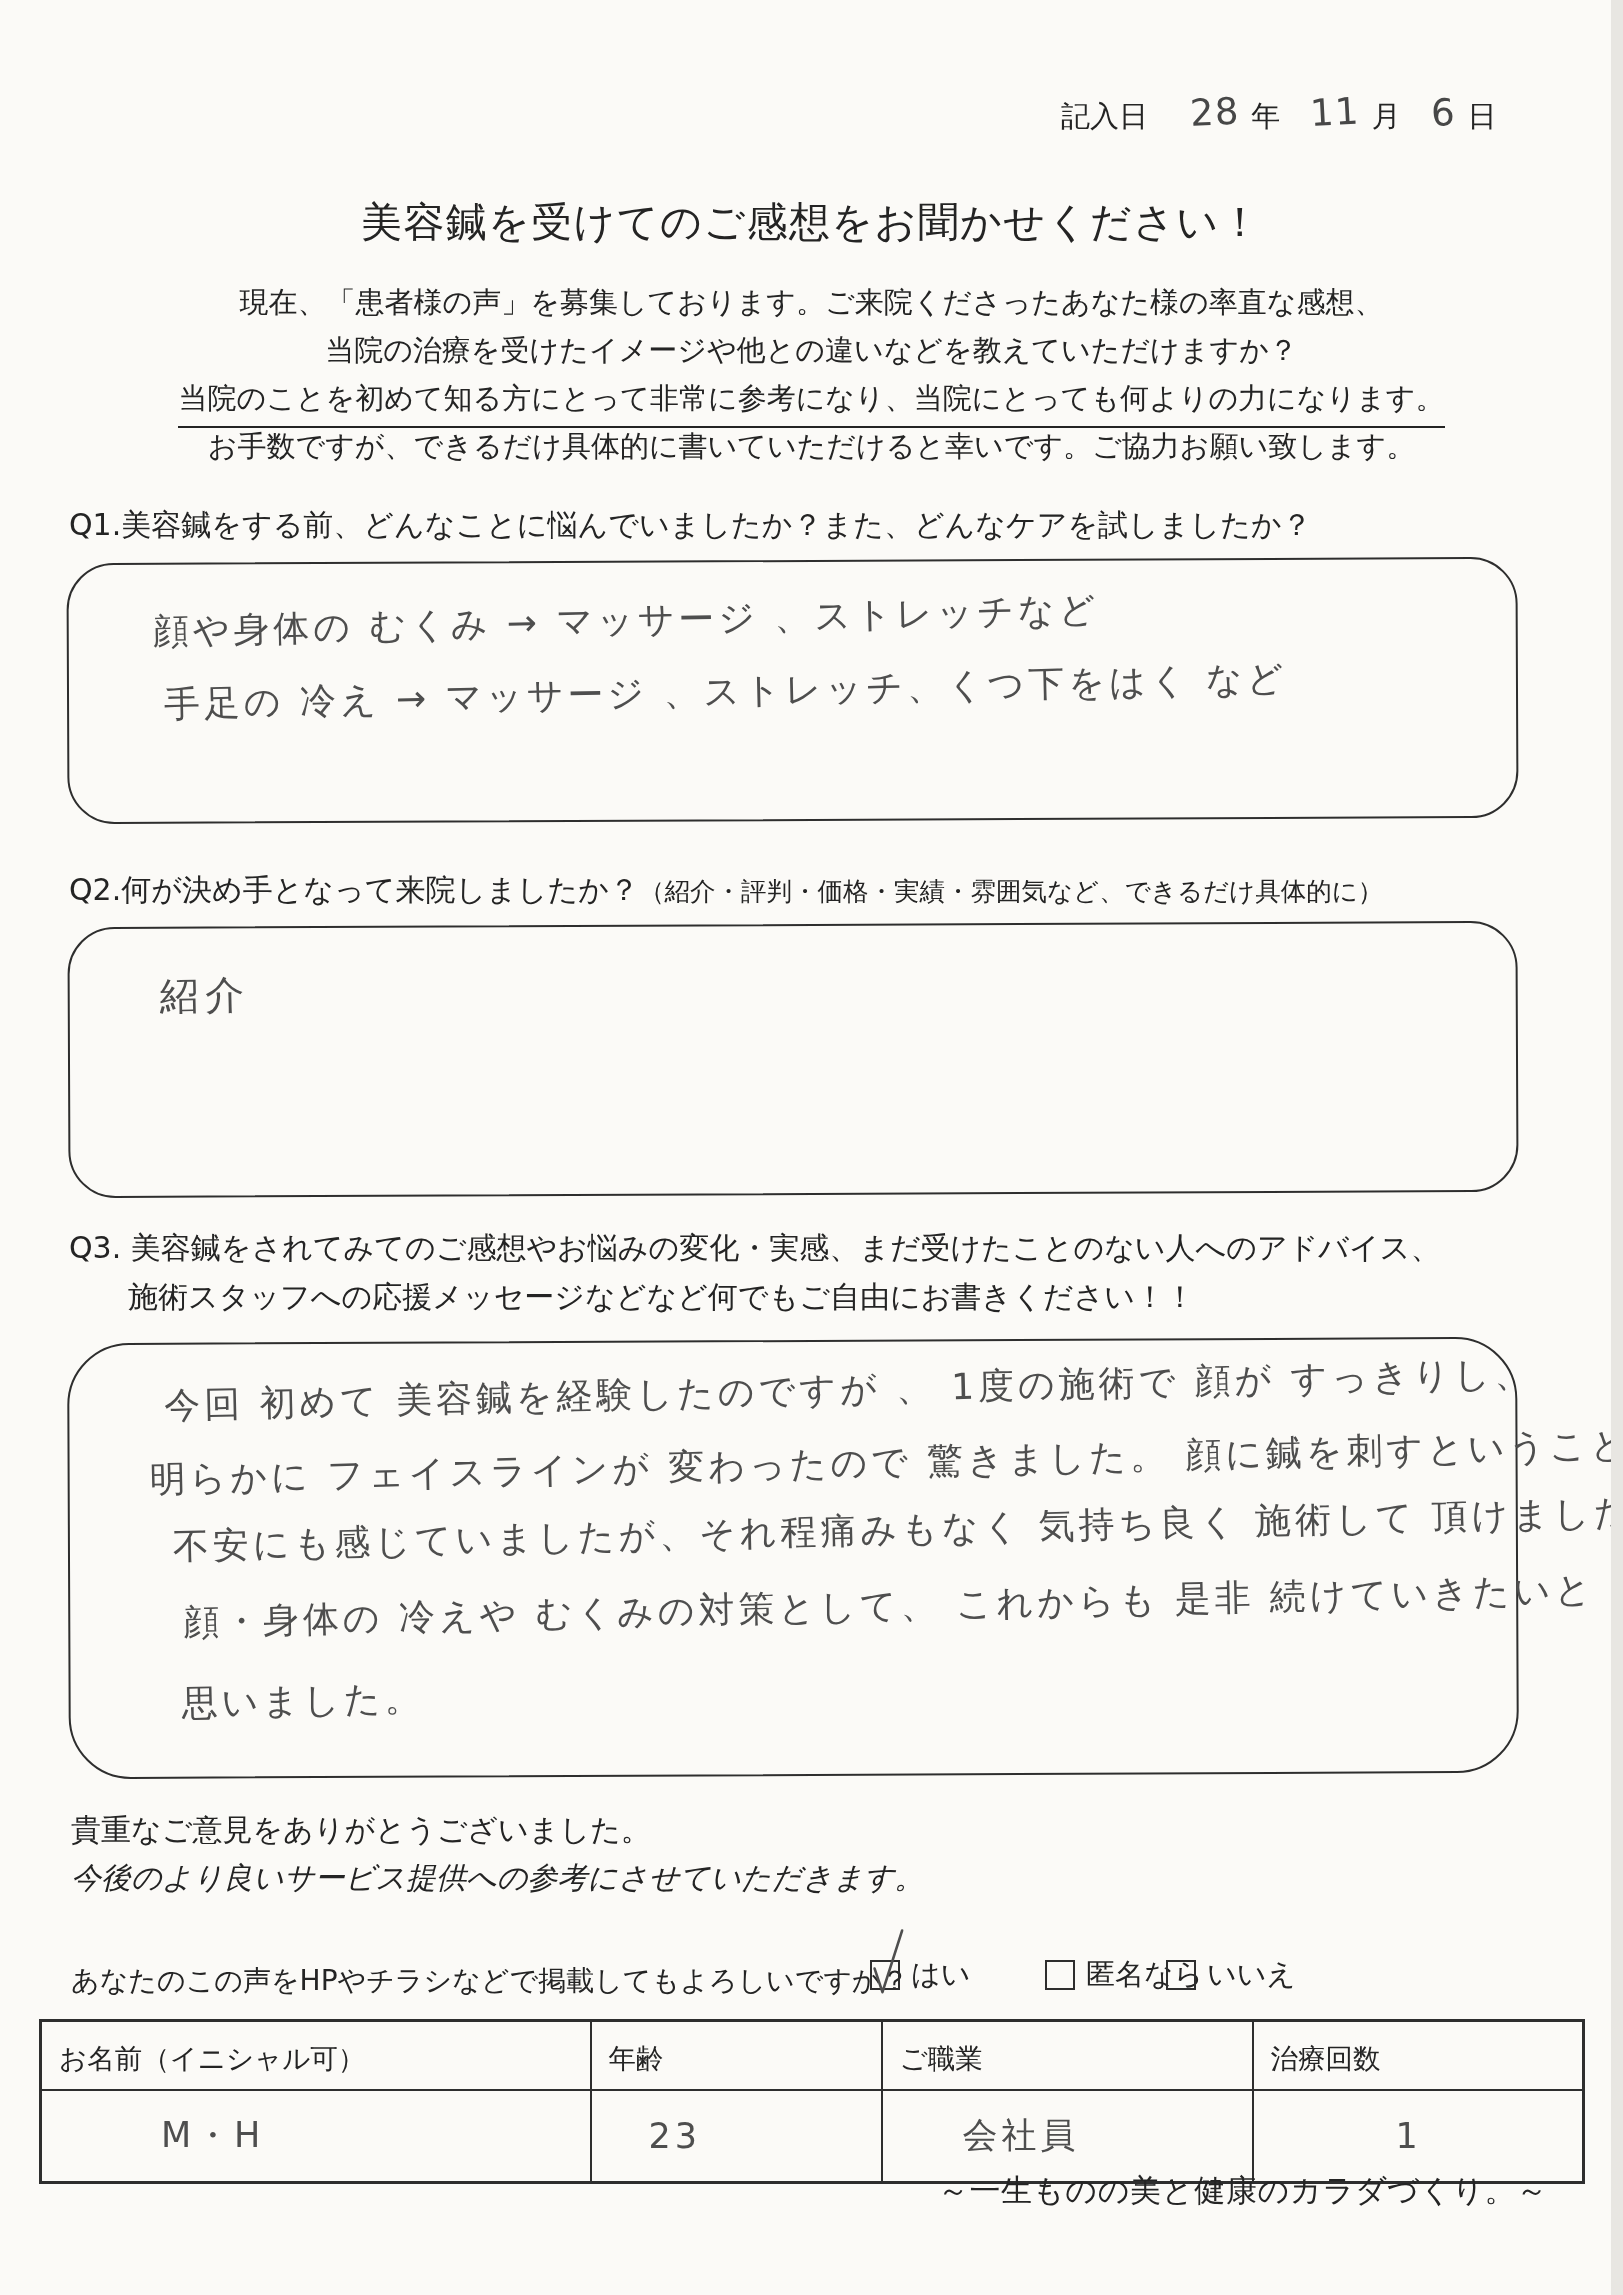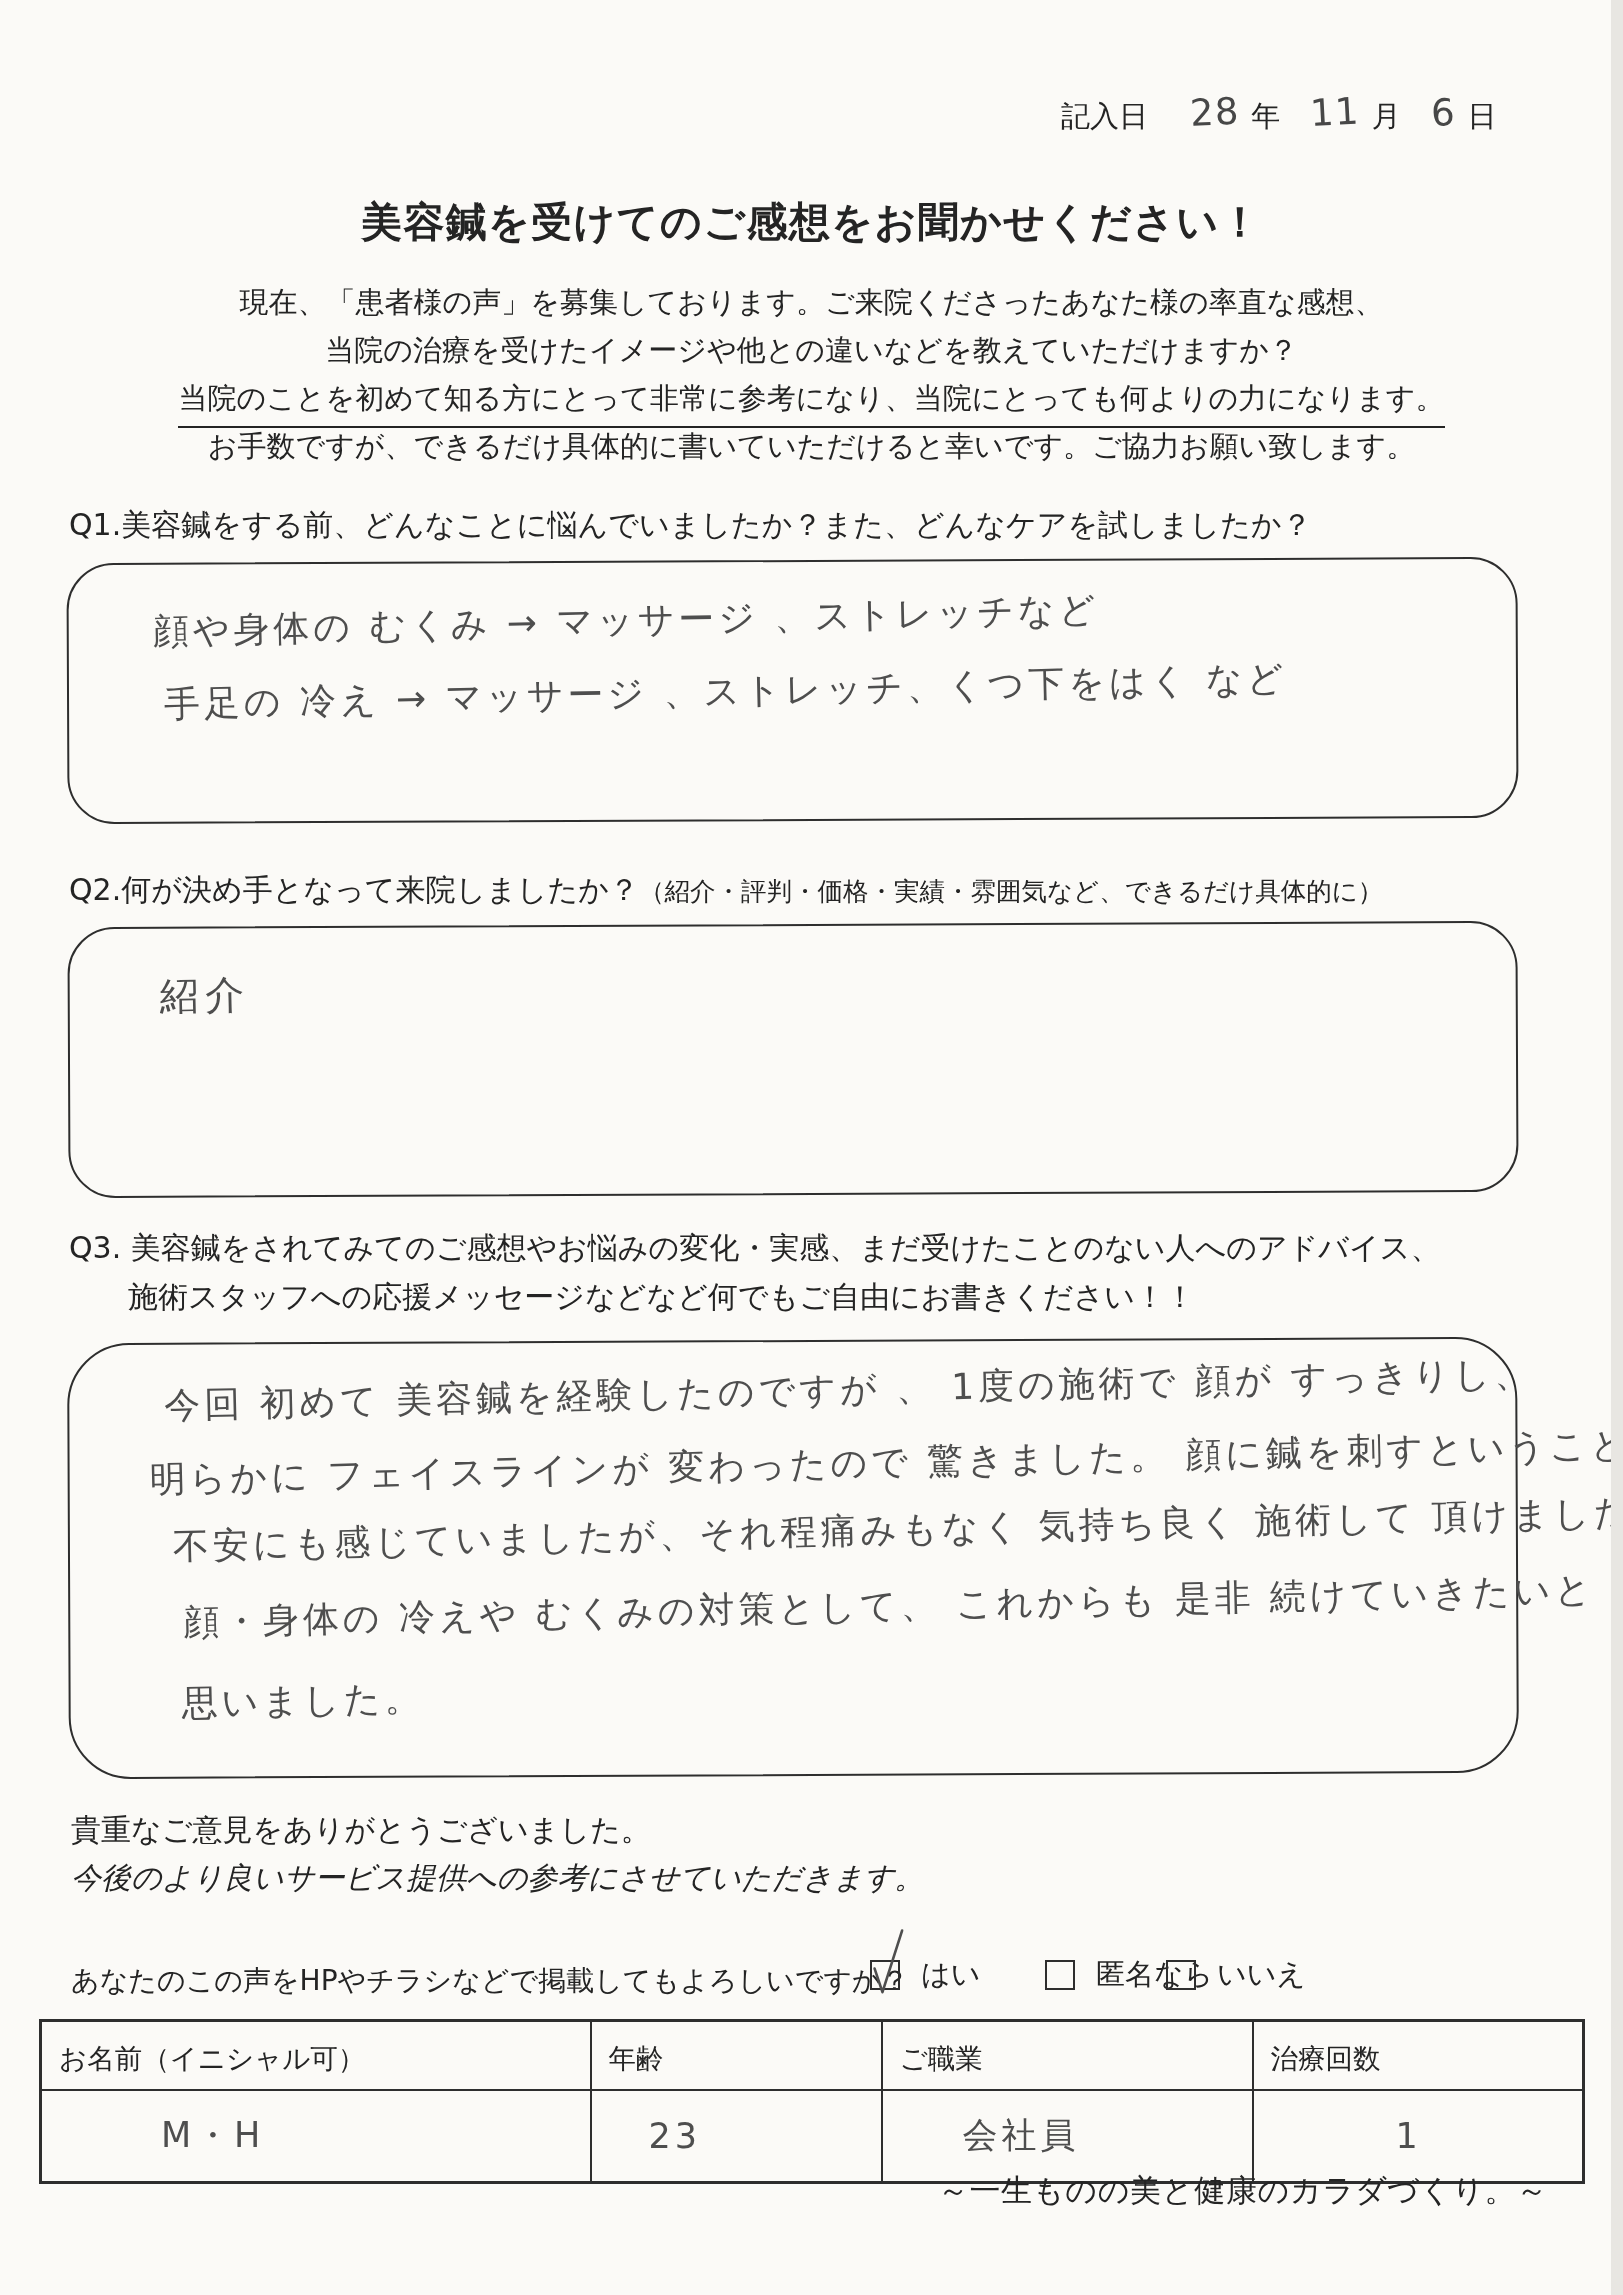--- a/index.html
+++ b/index.html
@@ -29,21 +29,21 @@
   .date-row .unit{margin-left:11.8px;margin-right:30px;}
   .date-row .unit:last-child{margin-right:0;}
   .date-row .hw-num{
     font-size:37px;letter-spacing:1.3px;
     transform:rotate(-3deg);
     color:#474747;
   }
   .title{
     top:195px;left:0;width:1623px;
     text-align:center;
-    font-size:41px;font-weight:bold;
+    font-size:41px;font-weight:normal;
     letter-spacing:1.3px;
   }
   .intro{
     top:288px;left:0;width:1623px;
     display:flex;flex-direction:column;align-items:center;
     font-size:29px;line-height:1.0;
     gap:19px;
   }
   .intro .underlined span{
     border-bottom:2.6px solid #242424;
@@ -58,21 +58,21 @@
     transform:rotate(-0.25deg);
   }
   .q1-box{top:560px;left:67px;width:1447px;height:257px;}
   .q2-box{top:924px;left:68px;width:1446px;height:267px;}
   .q3-box{top:1340px;left:68px;width:1446px;height:432px;border-radius:62px;}
   .hw-55{font-size:36px;}
   .hw-60{font-size:39px;letter-spacing:6.5px;}
   .closing{font-size:30px;}
   .consent-q{font-size:28px;}
   .opt{
-    display:flex;align-items:center;gap:21px;
+    display:flex;align-items:center;gap:11px;
     font-size:29px;
   }
   .cbx{
     position:relative;
     width:30px;height:30px;
     border:2.6px solid #2e2e2e;
     box-sizing:border-box;
     flex:0 0 auto;
   }
   .cbx svg{position:absolute;left:-3.9px;top:-34px;overflow:visible;}

